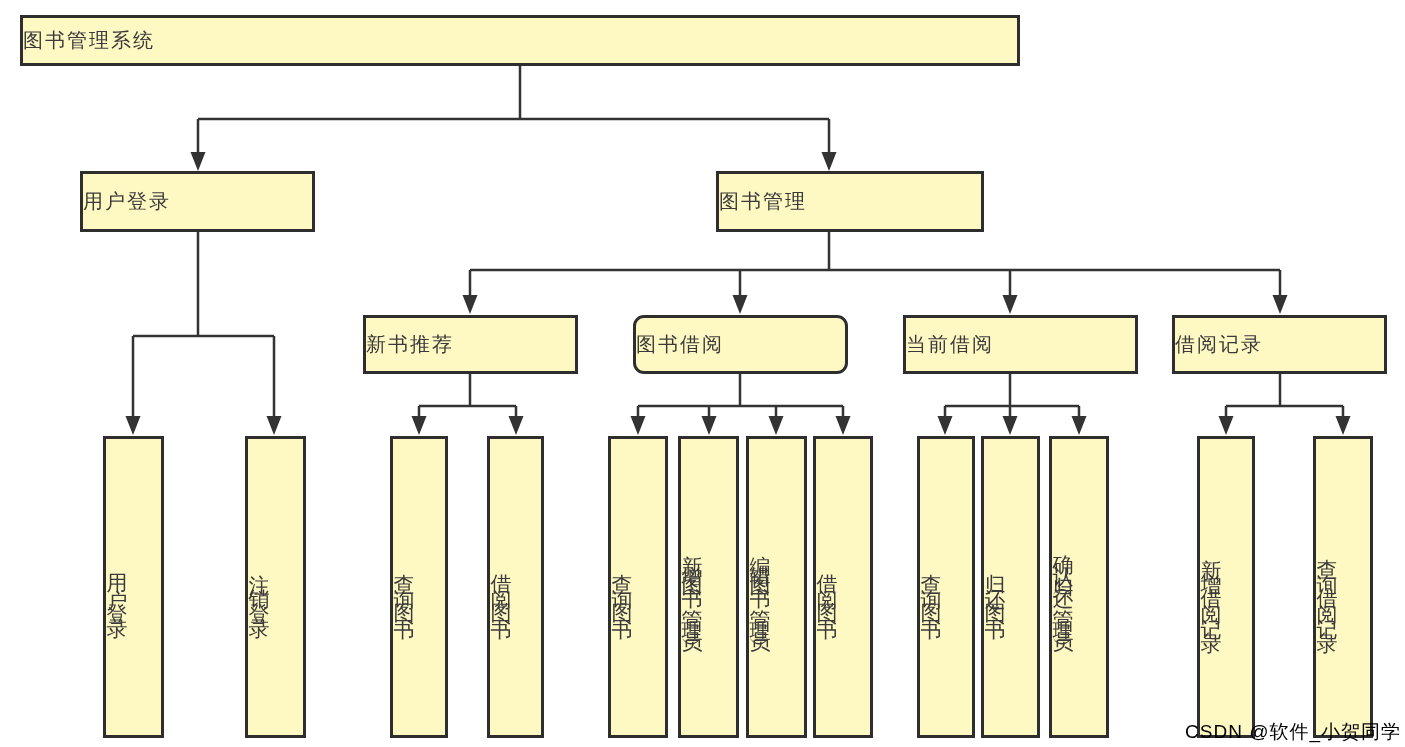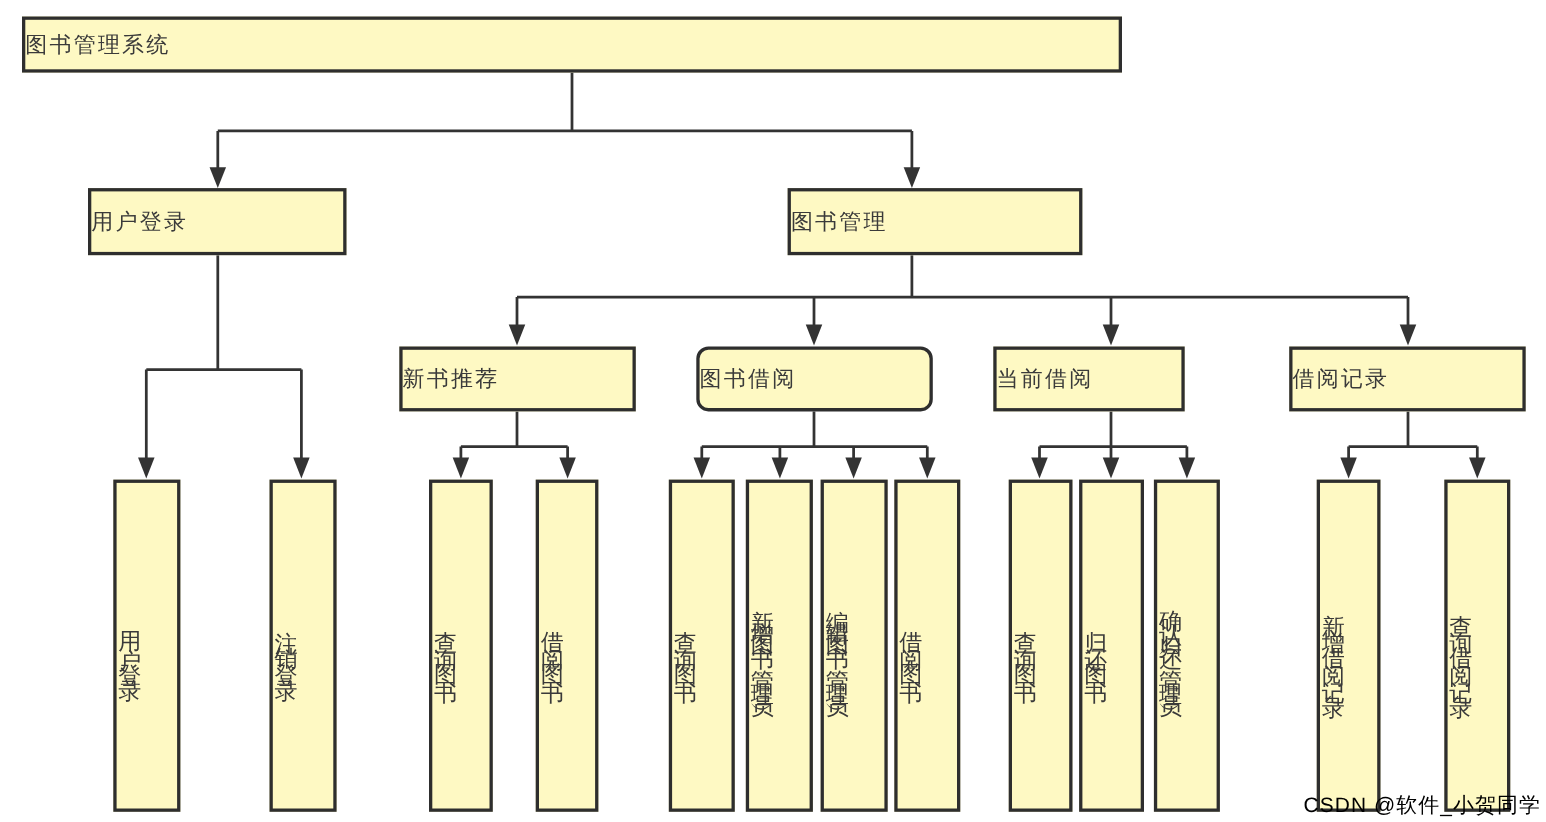--- a/index.html
+++ b/index.html
@@ -119,21 +119,21 @@
   <div class="box" style="left:716px; top:171px; width:268px; height:61px;">
     <span class="h-label">图书管理</span>
   </div>
 
   <div class="box" style="left:363px; top:315px; width:215px; height:59px;">
     <span class="h-label">新书推荐</span>
   </div>
   <div class="box" style="left:633px; top:315px; width:215px; height:59px;border-radius:11px;">
     <span class="h-label">图书借阅</span>
   </div>
-  <div class="box" style="left:903px; top:315px; width:174px; height:59px;">
+  <div class="box" style="left:903px; top:315px; width:235px; height:59px;">
     <span class="h-label">当前借阅</span>
   </div>
   <div class="box" style="left:1172px; top:315px; width:215px; height:59px;">
     <span class="h-label">借阅记录</span>
   </div>
 
   <div class="box" style="left:103px; top:436px; width:61px; height:302px;">
     <span class="v-label">用户登录</span>
   </div>
   <div class="box" style="left:245px; top:436px; width:61px; height:302px;">

